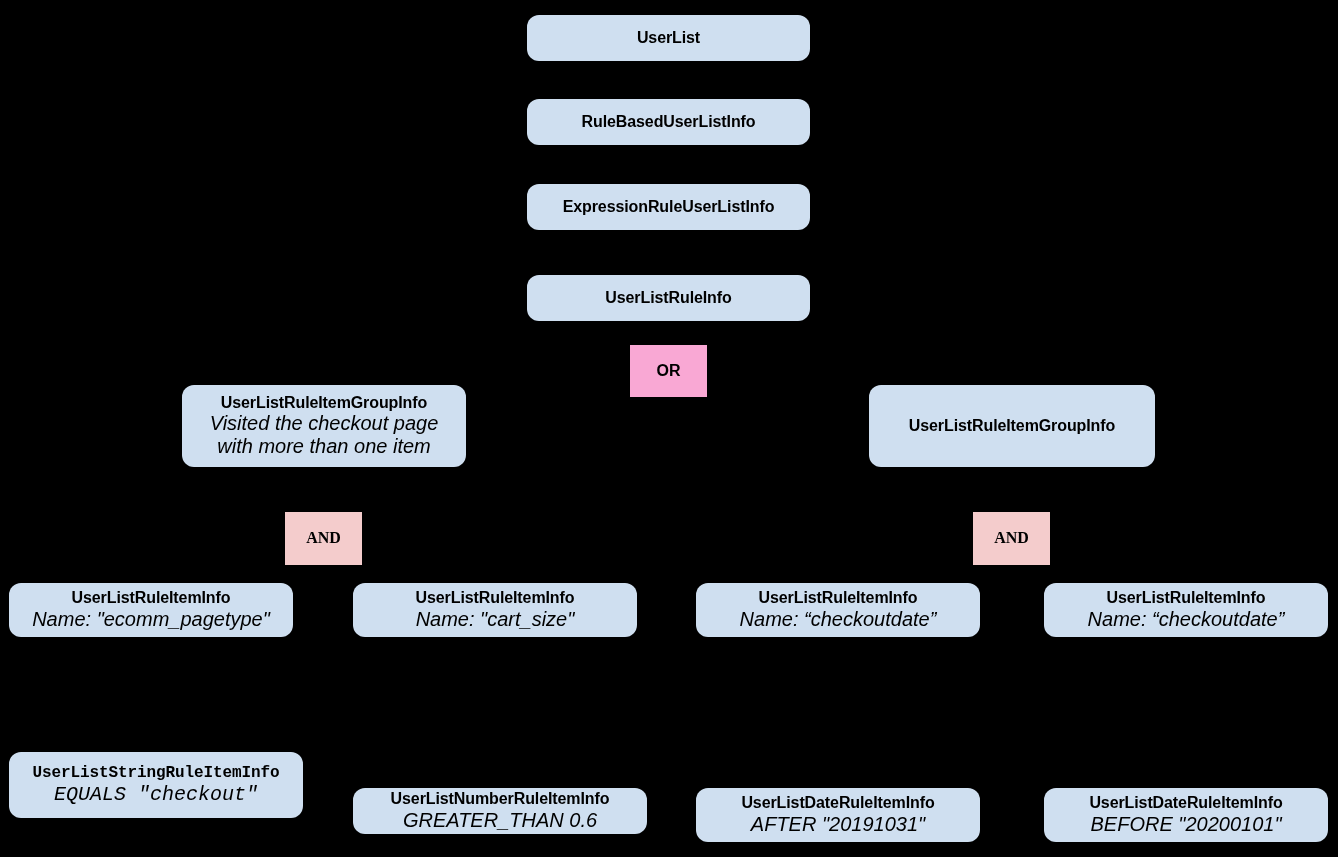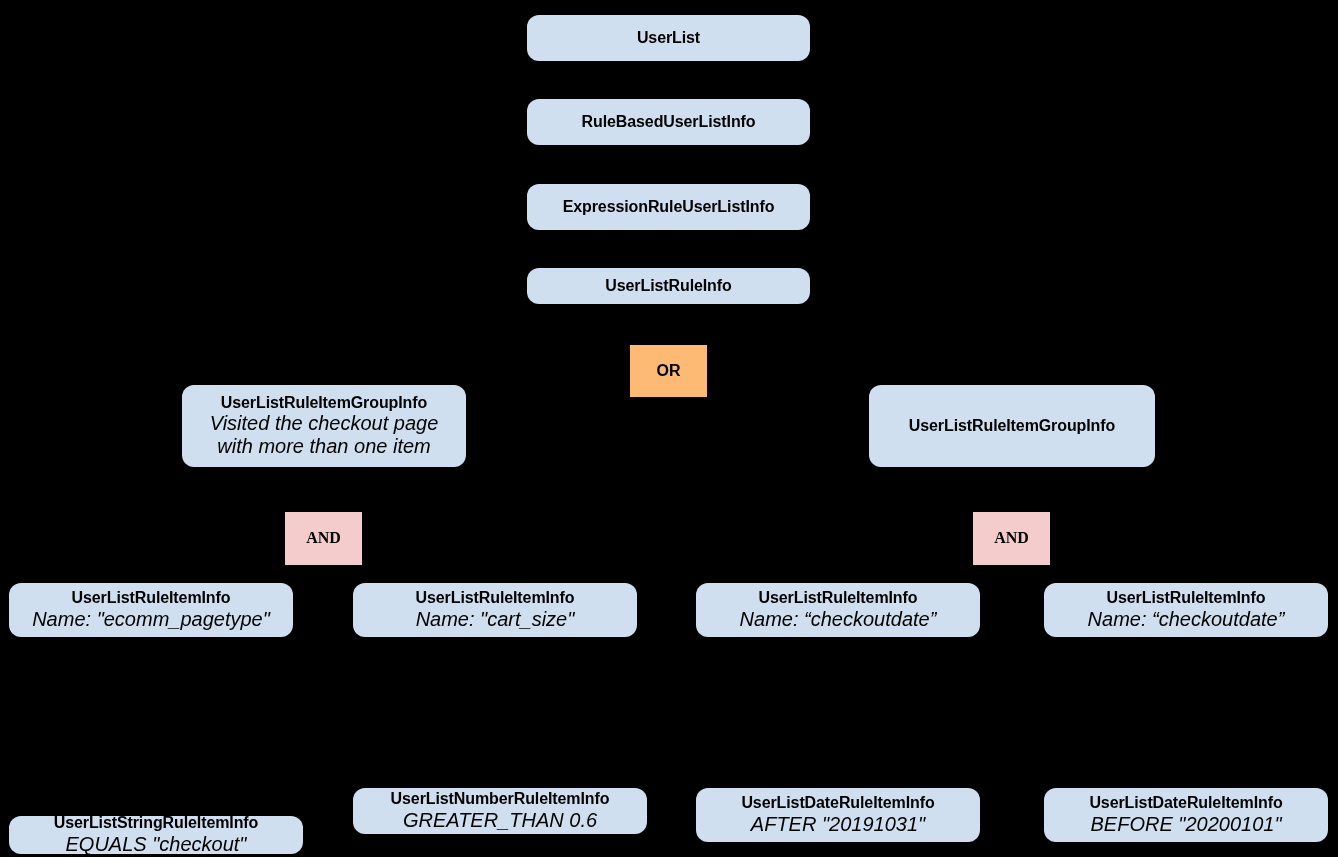--- a/index.html
+++ b/index.html
@@ -29,21 +29,21 @@
     color: #000000;
     line-height: 1.15;
   }
   .node.blue {
     background: #cfdff0;
     border-radius: 12px;
   }
   .node.op {
     border-radius: 0;
   }
-  .node.green { background: #fdba74; }
+  .node.green { background: #f9a8d4; }
   .node.pink  { background: #f4cccc; font-family: Liberation Serif, serif; }
 
   .n-title {
     font-weight: bold;
     font-size: 16px;
     letter-spacing: -0.1px;
     white-space: nowrap;
   }
   .n-sub {
     font-style: italic;
@@ -119,21 +119,21 @@
   </div>
 
   <div class="node blue" style="left:527px;top:99px;width:283px;height:46px;">
     <div class="n-title">RuleBasedUserListInfo</div>
   </div>
 
   <div class="node blue" style="left:527px;top:184px;width:283px;height:46px;">
     <div class="n-title">ExpressionRuleUserListInfo</div>
   </div>
 
-  <div class="node blue" style="left:527px;top:268px;width:283px;height:36px;text-align:center;">
+  <div class="node blue" style="left:527px;top:275px;width:283px;height:46px;text-align:center;">
     <div class="n-title">UserListRuleInfo</div>
   </div>
 
   <div class="node op green" style="left:630px;top:345px;width:77px;height:52px;">
     <div class="op-label">OR</div>
   </div>
 
   <div class="node blue" style="left:182px;top:385px;width:284px;height:82px;">
     <div class="n-title">UserListRuleItemGroupInfo</div>
     <div class="n-sub">Visited the checkout page with more than one item</div>
@@ -164,21 +164,21 @@
   <div class="node blue" style="left:696px;top:583px;width:284px;height:54px;">
     <div class="n-title">UserListRuleItemInfo</div>
     <div class="n-sub nowrap">Name: “checkoutdate”</div>
   </div>
 
   <div class="node blue" style="left:1044px;top:583px;width:284px;height:54px;">
     <div class="n-title">UserListRuleItemInfo</div>
     <div class="n-sub nowrap">Name: “checkoutdate”</div>
   </div>
 
-  <div class="node blue" style="left:9px;top:816px;width:294px;height:38px;">
+  <div class="node blue" style="left:9px;top:752px;width:294px;height:66px;font-family:Liberation Mono, monospace;">
     <div class="n-title">UserListStringRuleItemInfo</div>
     <div class="n-sub nowrap">EQUALS "checkout"</div>
   </div>
 
   <div class="node blue" style="left:353px;top:788px;width:294px;height:46px;">
     <div class="n-title">UserListNumberRuleItemInfo</div>
     <div class="n-sub nowrap">GREATER_THAN 0.6</div>
   </div>
 
   <div class="node blue" style="left:696px;top:788px;width:284px;height:54px;">

